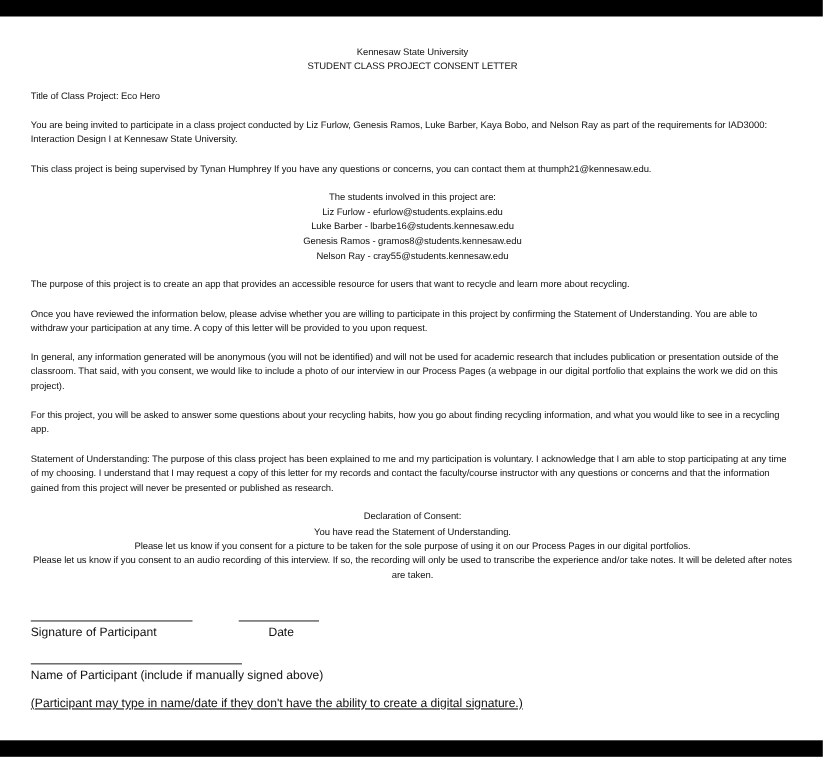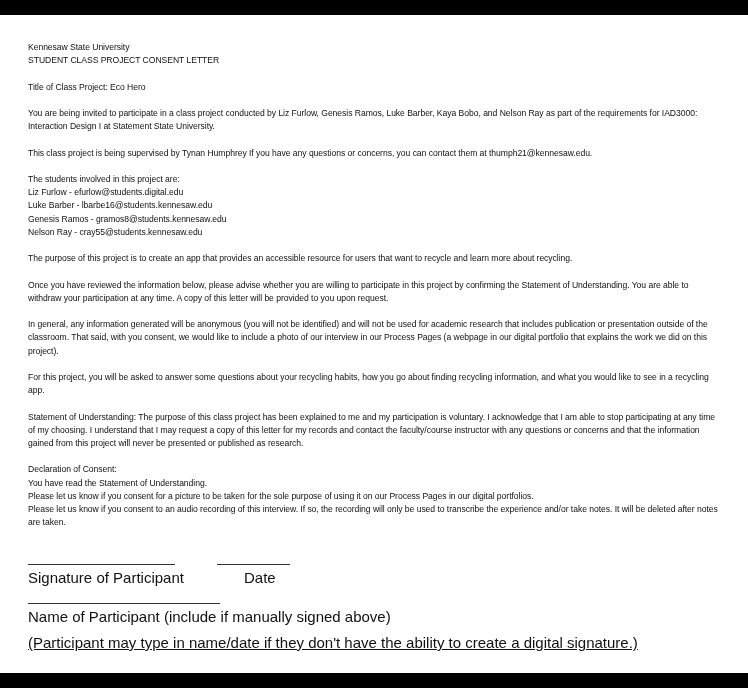--- a/index.html
+++ b/index.html
@@ -4,40 +4,40 @@
 <style>
   html, body { margin: 0; padding: 0; }
   body {
     width: 748px; height: 688px; background: #ffffff; position: relative; overflow: hidden;
     font-family: "Liberation Sans", sans-serif; color: #111111;
   }
   .bar-top { position: absolute; left: 0; top: 0; width: 748px; height: 15px; background: #000; }
   .bar-bottom { position: absolute; left: 0; top: 673px; width: 748px; height: 15px; background: #000; }
   .doc { position: absolute; left: 28px; top: 41px; width: 694px; font-size: 8.6px; line-height: 13.2px; letter-spacing: -0.05px; }
   .doc p { margin: 0 0 13.2px 0; }
-  .line { display: block; }
+  .line { display: block; text-align: center; }
   .rule { position: absolute; height: 0; border-top: 1px solid #333; }
-  .lbl { position: absolute; font-size: 15px; white-space: nowrap; }
+  .lbl { position: absolute; font-size: 11px; white-space: nowrap; }
 </style>
 </head>
 <body>
 
 <div class="bar-top"></div>
 
 <div class="doc">
   <p>
     <span class="line">Kennesaw State University</span>
     <span class="line">STUDENT CLASS PROJECT CONSENT LETTER</span>
   </p>
   <p>Title of Class Project: Eco Hero</p>
-  <p>You are being invited to participate in a class project conducted by Liz Furlow, Genesis Ramos, Luke Barber, Kaya Bobo, and Nelson Ray as part of the requirements for IAD3000: Interaction Design I at Statement State University.</p>
+  <p>You are being invited to participate in a class project conducted by Liz Furlow, Genesis Ramos, Luke Barber, Kaya Bobo, and Nelson Ray as part of the requirements for IAD3000: Interaction Design I at Kennesaw State University.</p>
   <p>This class project is being supervised by Tynan Humphrey If you have any questions or concerns, you can contact them at thumph21@kennesaw.edu.</p>
   <p>
     <span class="line">The students involved in this project are:</span>
-    <span class="line">Liz Furlow - efurlow@students.digital.edu</span>
+    <span class="line">Liz Furlow - efurlow@students.explains.edu</span>
     <span class="line">Luke Barber - lbarbe16@students.kennesaw.edu</span>
     <span class="line">Genesis Ramos - gramos8@students.kennesaw.edu</span>
     <span class="line">Nelson Ray - cray55@students.kennesaw.edu</span>
   </p>
   <p>The purpose of this project is to create an app that provides an accessible resource for users that want to recycle and learn more about recycling.</p>
   <p>Once you have reviewed the information below, please advise whether you are willing to participate in this project by confirming the Statement of Understanding. You are able to withdraw your participation at any time. A copy of this letter will be provided to you upon request.</p>
   <p>In general, any information generated will be anonymous (you will not be identified) and will not be used for academic research that includes publication or presentation outside of the classroom. That said, with you consent, we would like to include a photo of our interview in our Process Pages (a webpage in our digital portfolio that explains the work we did on this project).</p>
   <p>For this project, you will be asked to answer some questions about your recycling habits, how you go about finding recycling information, and what you would like to see in a recycling app.</p>
   <p>Statement of Understanding: The purpose of this class project has been explained to me and my participation is voluntary. I acknowledge that I am able to stop participating at any time of my choosing. I understand that I may request a copy of this letter for my records and contact the faculty/course instructor with any questions or concerns and that the information gained from this project will never be presented or published as research.</p>
   <p>

